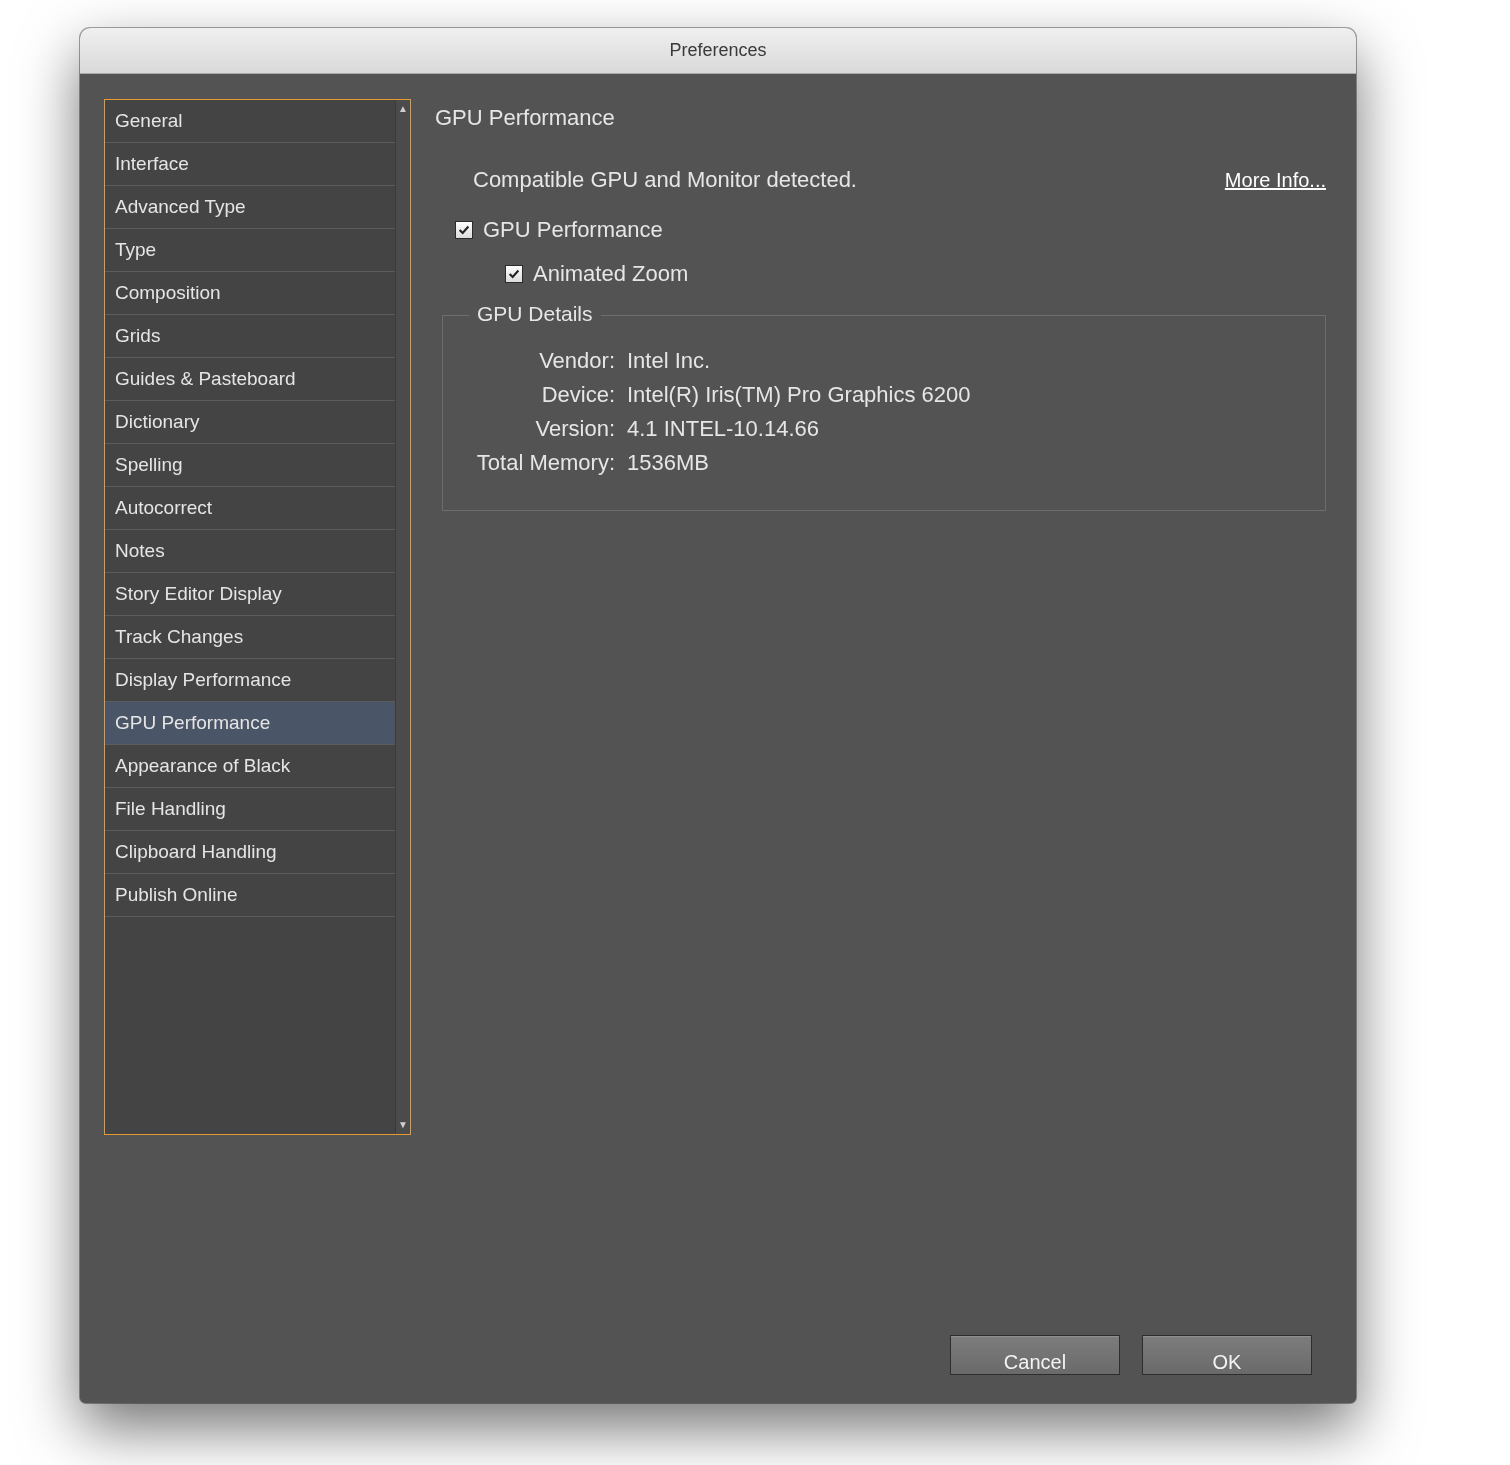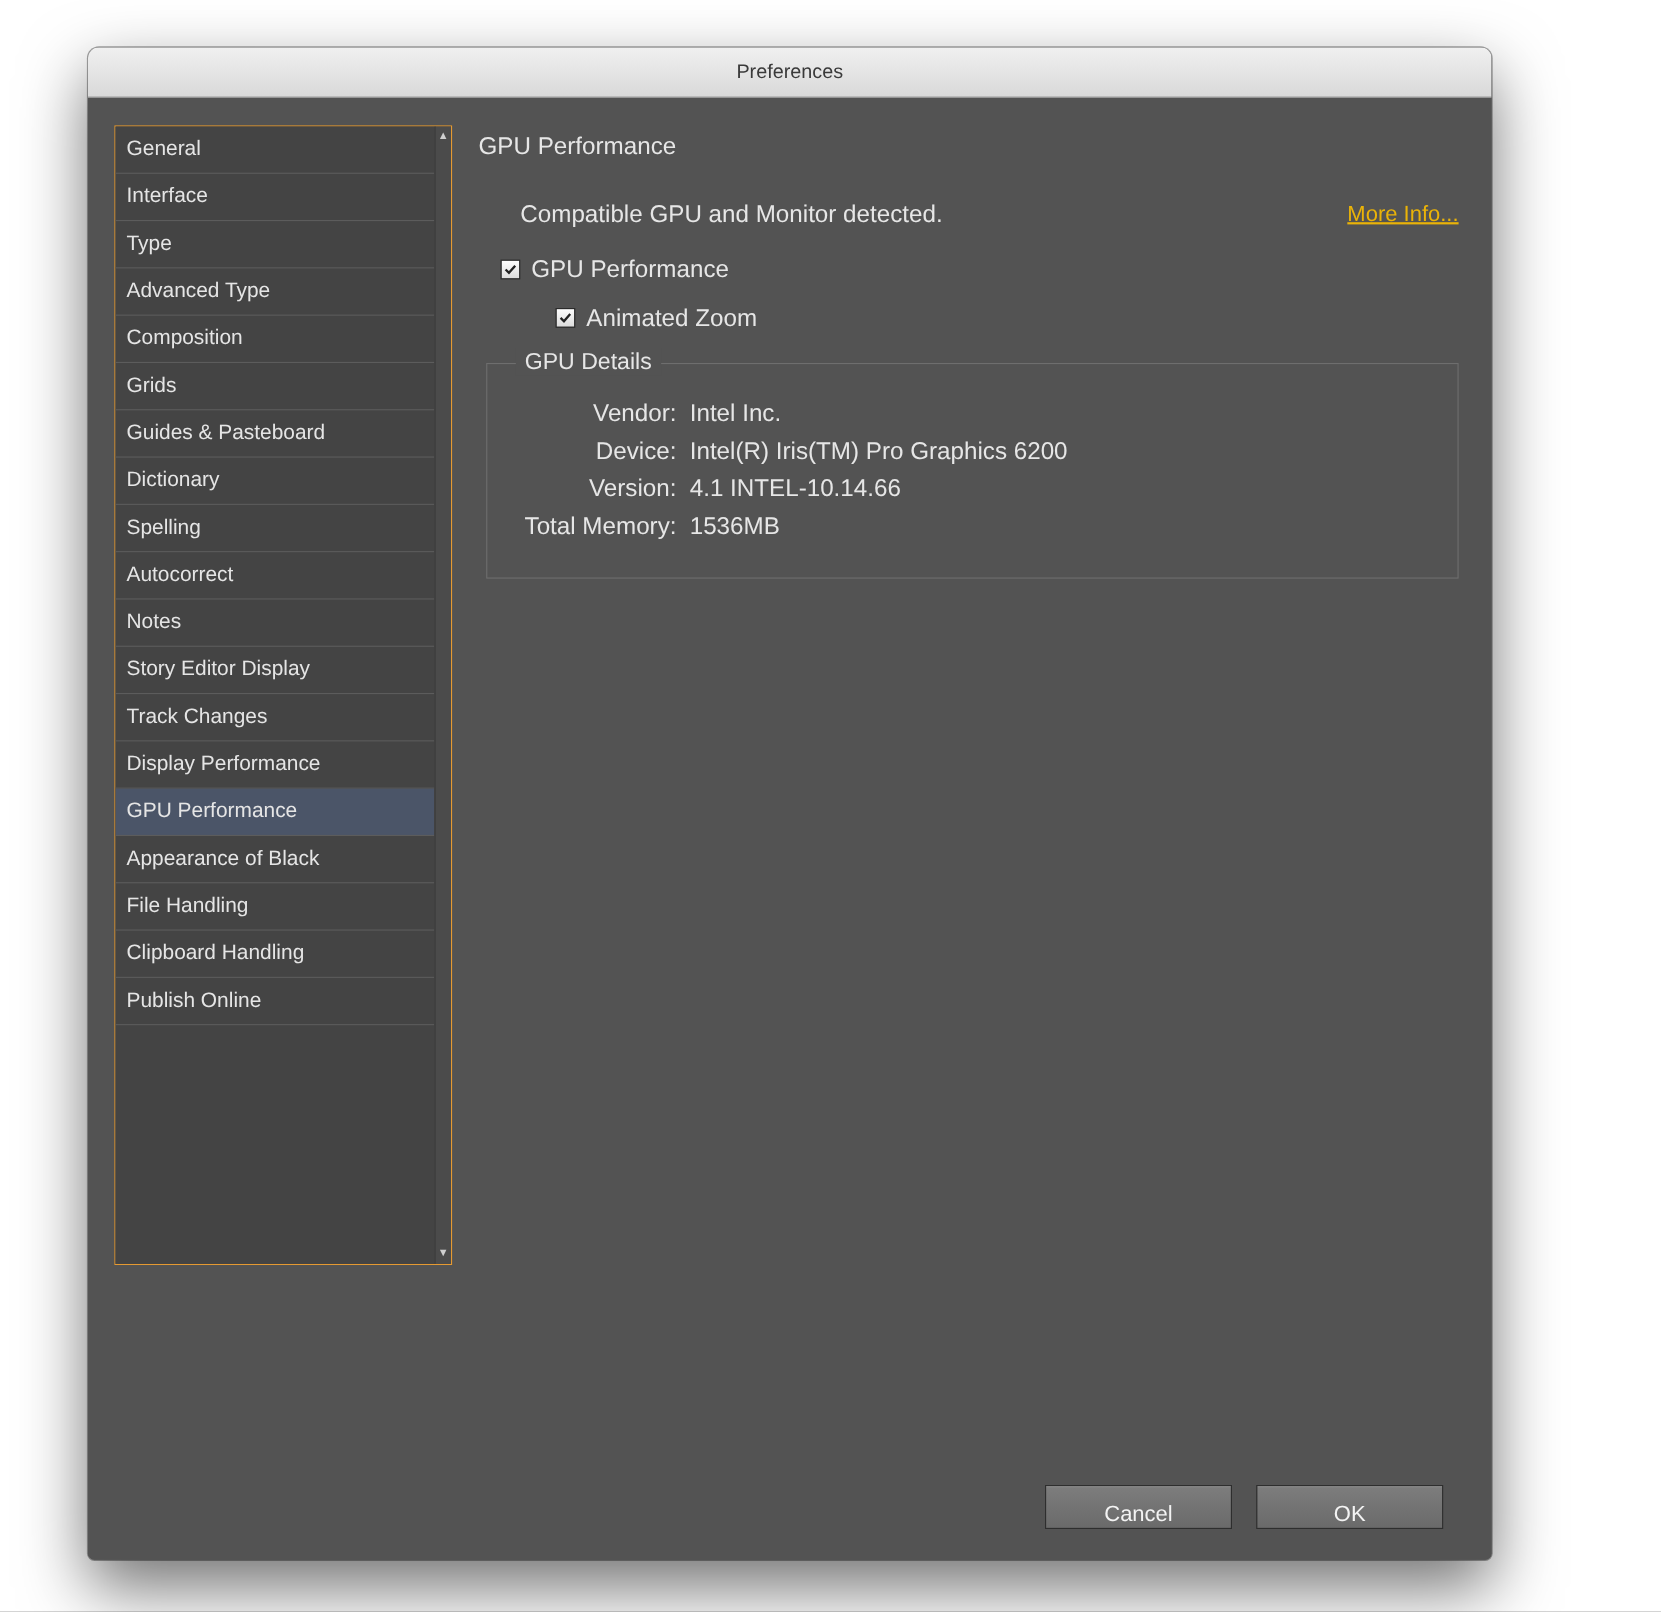--- a/index.html
+++ b/index.html
@@ -8,21 +8,21 @@
     height: 1465px;
     background: #ffffff;
     font-family: "Helvetica Neue", Helvetica, Arial, sans-serif;
     font-size: 19px;
     color: #e6e6e6;
     -webkit-font-smoothing: antialiased;
   }
   .window {
     position: absolute;
     left: 80px;
-    top: 43px;
+    top: 28px;
     width: 1276px;
     height: 1375px;
     background: #535353;
     border-radius: 10px 10px 6px 6px;
     box-shadow: 0 25px 60px rgba(0,0,0,0.55), 0 0 0 1px rgba(0,0,0,0.35);
     overflow: hidden;
   }
   .titlebar {
     height: 46px;
     background: linear-gradient(#f0f0f0, #d9d9d9);
@@ -106,21 +106,21 @@
   .compat-row {
     display: flex;
     align-items: center;
     justify-content: space-between;
     padding-left: 38px;
     padding-right: 0;
     margin-bottom: 24px;
   }
   .compat-text { font-size: 22px; color: #e6e6e6; }
   .link {
-    color: #eab308;
+    color: #ffffff;
     text-decoration: underline;
     font-size: 20px;
     cursor: pointer;
   }
 
   .cbrow {
     display: flex;
     align-items: center;
     gap: 10px;
     font-size: 22px;
@@ -205,24 +205,24 @@
 
       <div class="sidebar-wrap">
         <div class="sidebar">
           <div class="sidebar-item">
               <span>General</span>
             </div>
           <div class="sidebar-item">
               <span>Interface</span>
             </div>
           <div class="sidebar-item">
+              <span>Advanced Type</span>
+            </div>
+          <div class="sidebar-item">
               <span>Type</span>
-            </div>
-          <div class="sidebar-item">
-              <span>Advanced Type</span>
             </div>
           <div class="sidebar-item">
               <span>Composition</span>
             </div>
           <div class="sidebar-item">
               <span>Grids</span>
             </div>
           <div class="sidebar-item">
               <span>Guides &amp; Pasteboard</span>
             </div>

